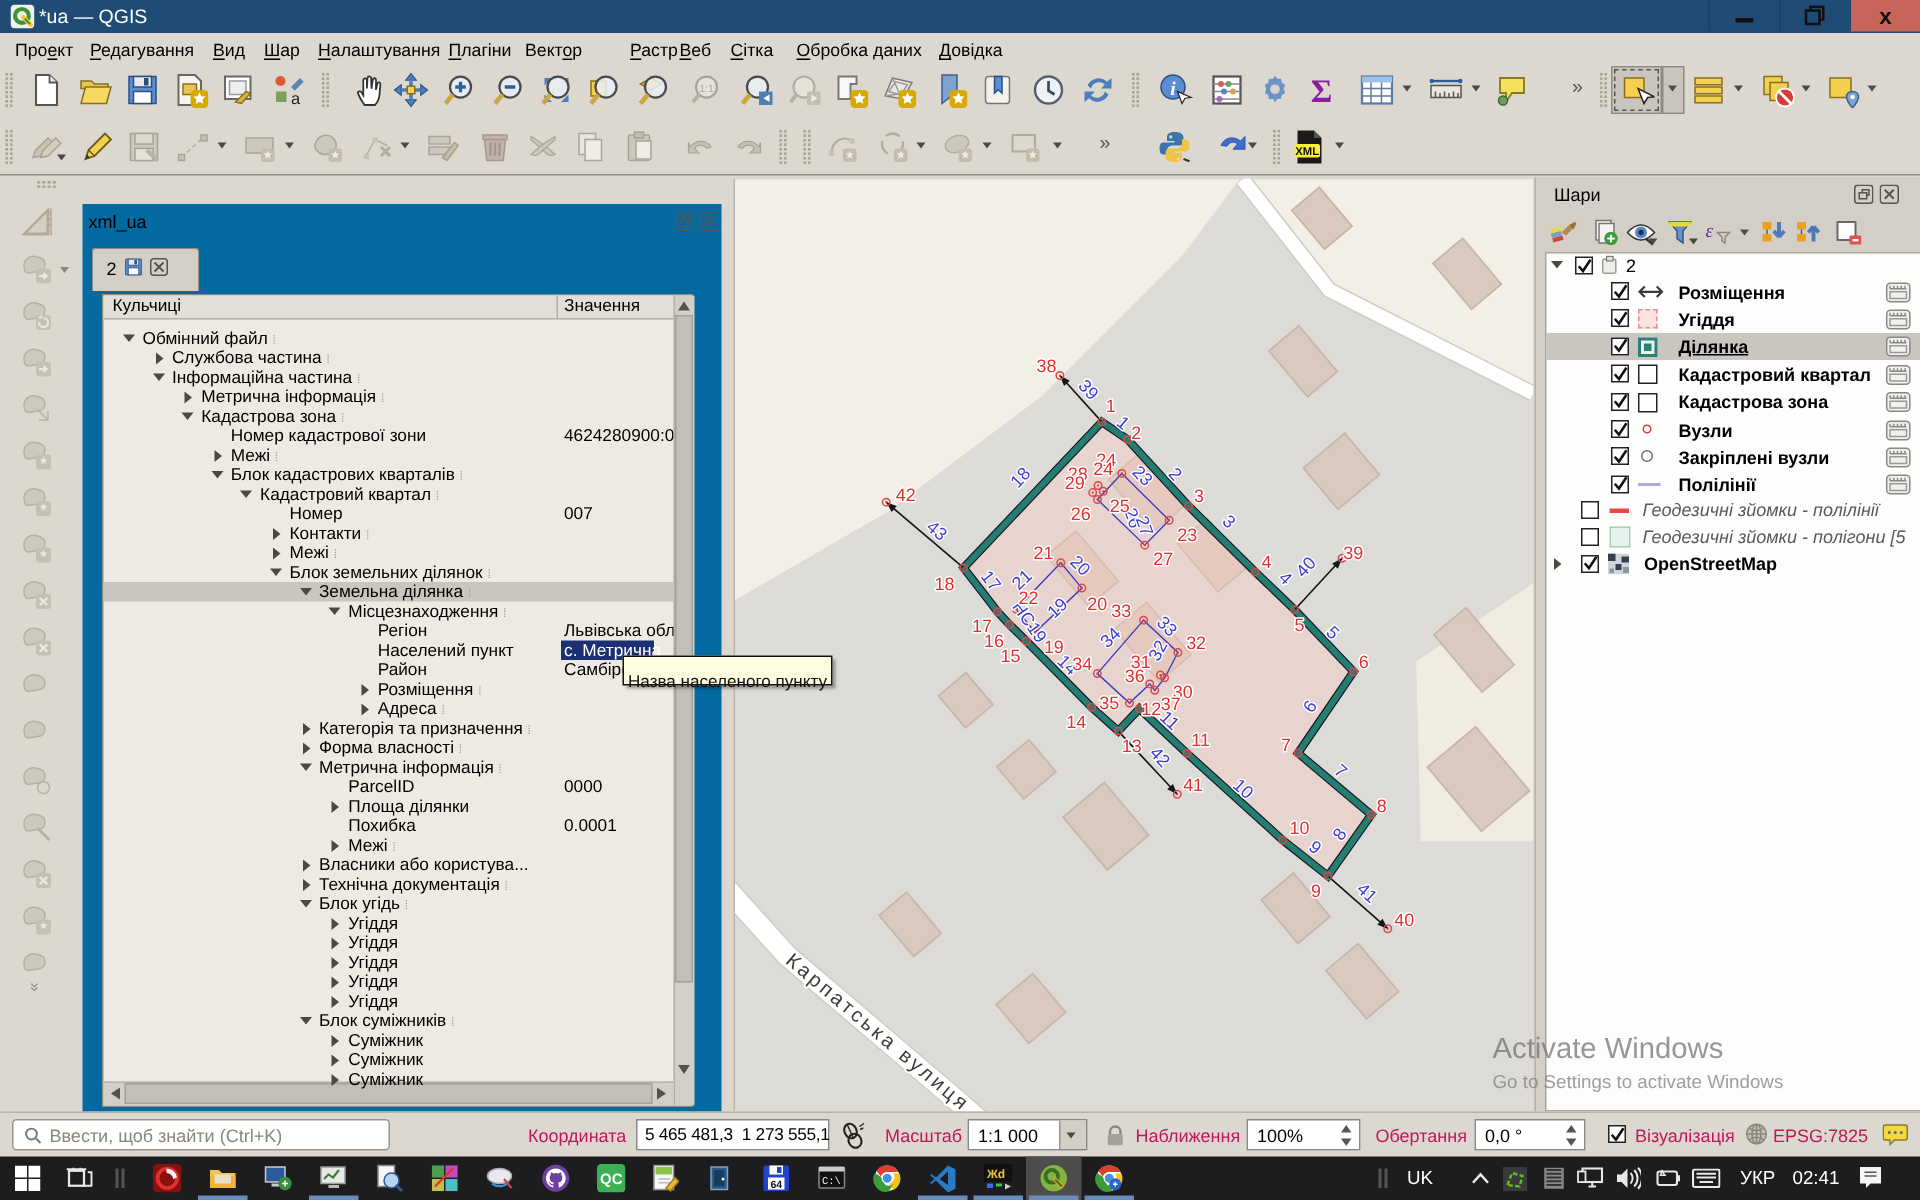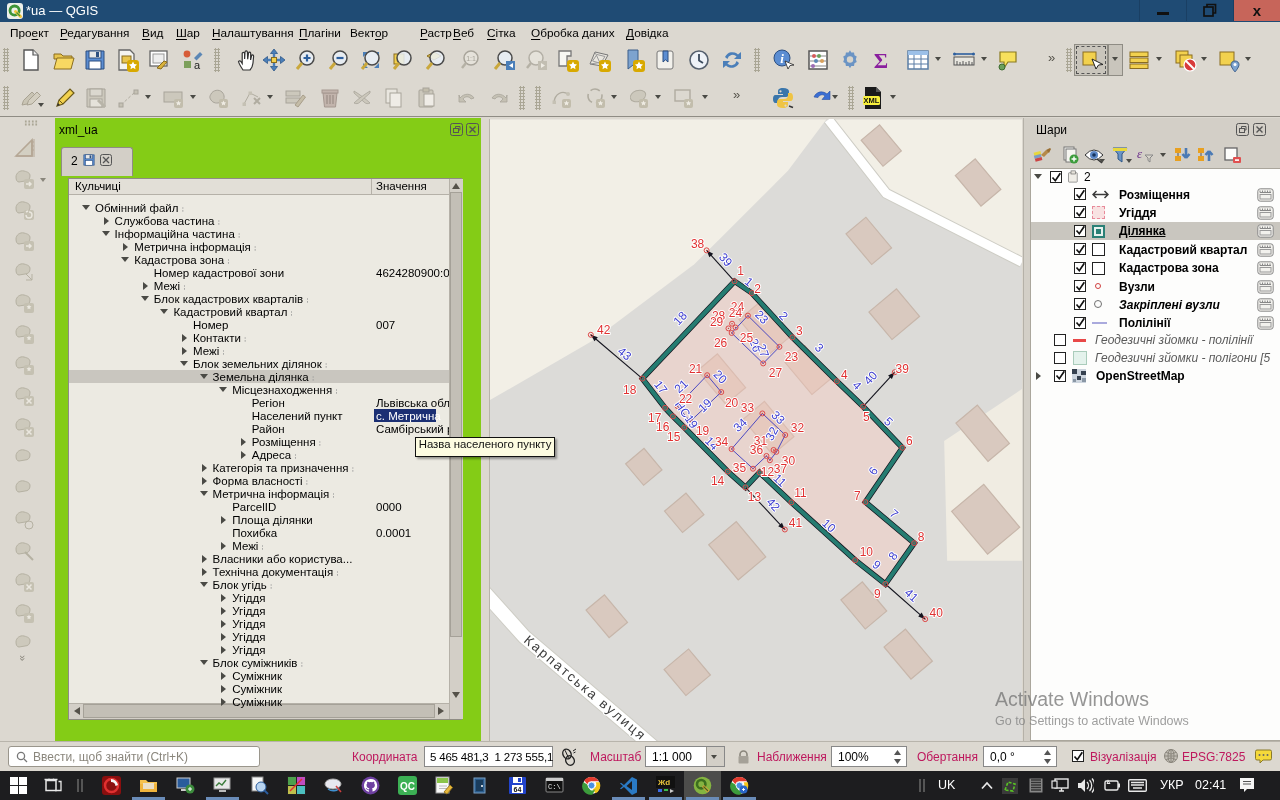--- a/index.html
+++ b/index.html
@@ -9,21 +9,21 @@
 .titletxt{left:26px;top:3px;color:#fff;font-size:13px}
 .wbtn{top:0;height:21px;border-left:1px solid #1a3f63}
 .menubar{left:0;top:22px;width:1280px;height:22px;background:#dcd8d0}
 .mitem{position:absolute;top:4px;font-size:11.8px;color:#000}
 .mitem u{text-decoration:underline;text-underline-offset:2px}
 .tb1{left:0;top:44px;width:1280px;height:35px}
 .tb2{left:0;top:79px;width:1280px;height:38px;border-bottom:1px solid #8f8c84}
 .grip{width:6px;background-image:radial-gradient(circle,#aaa695 1px,transparent 1.2px);background-size:3px 3px}
 .ticon{position:absolute;width:24px;height:24px}
 .dd{position:absolute;width:0;height:0;border-left:3.5px solid transparent;border-right:3.5px solid transparent;border-top:4.5px solid #4a4a45}
-.dockL{left:55px;top:118px;width:426px;height:623px;background:#84cc16}
+.dockL{left:55px;top:136px;width:426px;height:623px;background:#0369a1}
 .dockR{left:1023px;top:118px;width:257px;height:623px;background:#d3cfc7}
 .docktitle{font-size:12px;color:#000}
 .treeframe{position:absolute;left:13px;top:60px;width:394px;height:542px;background:#eceae2;border:1px solid #8f8c84}
 .trow{position:absolute;left:1px;font-size:11.5px;color:#000;white-space:nowrap}
 .texp{position:absolute;width:0;height:0}
 .exp-open{border-left:4px solid transparent;border-right:4px solid transparent;border-top:5px solid #4a4a45}
 .exp-cl{border-top:4px solid transparent;border-bottom:4px solid transparent;border-left:5px solid #4a4a45}
 .lrow{position:absolute;font-size:12px;font-weight:bold;color:#000;white-space:nowrap}
 .cb{position:absolute;width:12px;height:12px;background:#fff;border:1px solid #222}
 .cb svg{position:absolute;left:-1px;top:-1.5px}
@@ -1164,21 +1164,21 @@
       <rect x="0.8" y="0.8" width="15.4" height="12.4" rx="2.5" fill="#f2f1ed" stroke="#888"></rect>
       <path d="M3 4.5h11M3 4.5v-2m2.5 2v-2m2.5 2v-2m2.5 2v-2m2.5 2v-2" stroke="#888" fill="none"></path>
       <rect x="3" y="6.5" width="11" height="4.5" fill="none" stroke="#999"></rect>
     </svg>
     <div class="cb" style="left:51px;top:180.39999999999998px">
       <svg width="13" height="13" viewBox="0 0 13 13">
         <path d="M2.5 6.5l2.8 3.2 5-7.5" fill="none" stroke="#111" stroke-width="1.7"></path>
       </svg>
     </div>
     <div class="abs" style="left:71px;top:182.4px;width:8px;height:8px;border:1.4px solid #707070;border-radius:50%"></div>
-    <div class="lrow" style="left:96px;top:179.9px;font-style:italic;">Закріплені вузли</div>
+    <div class="lrow" style="left:96px;top:179.9px;">Закріплені вузли</div>
     <svg class="abs" style="left:234px;top:179.89999999999998px" width="17" height="14" viewBox="0 0 17 14">
       <rect x="0.8" y="0.8" width="15.4" height="12.4" rx="2.5" fill="#f2f1ed" stroke="#888"></rect>
       <path d="M3 4.5h11M3 4.5v-2m2.5 2v-2m2.5 2v-2m2.5 2v-2m2.5 2v-2" stroke="#888" fill="none"></path>
       <rect x="3" y="6.5" width="11" height="4.5" fill="none" stroke="#999"></rect>
     </svg>
     <div class="cb" style="left:51px;top:198.79999999999998px">
       <svg width="13" height="13" viewBox="0 0 13 13">
         <path d="M2.5 6.5l2.8 3.2 5-7.5" fill="none" stroke="#111" stroke-width="1.7"></path>
       </svg>
     </div>
@@ -1411,12 +1411,12 @@
       <rect x="0.7" y="0.7" width="17.6" height="11.6" rx="1" fill="none" stroke="#e8e8e8" stroke-width="1.4"></rect>
       <path d="M3 3.5h13M3 6h13M5 9h9" stroke="#e8e8e8" stroke-width="1.3"></path>
     </svg>
     <div class="abs" style="left:1160px;top:7px;color:#fff;font-size:12.5px">УКР</div>
     <div class="abs" style="left:1195px;top:7px;color:#fff;font-size:12.5px">02:41</div>
     <svg class="abs" style="left:1239px;top:6px" width="16" height="16">
       <path d="M1 1h14v11H8l-3 3v-3H1z" fill="#f5f5f5"></path>
       <path d="M4 4.5h8M4 7h8" stroke="#555"></path>
     </svg>
   </div>
-<div class="abs" style="left:415px;top:437px;width:140px;height:20px;background:#fdfce1;border:1.6px solid #111;box-shadow:2px 2px 2px rgba(0,0,0,0.35);font-size:11.4px;color:#111;padding-top:0;text-align:center;white-space:nowrap;z-index:50">Назва населеного пункту</div>
+<div class="abs" style="left:415px;top:437px;width:140px;height:20px;background:#fdfce1;border:1.6px solid #111;box-shadow:2px 2px 2px rgba(0,0,0,0.35);font-size:11.4px;color:#111;padding-top:11px;text-align:center;white-space:nowrap;z-index:50">Назва населеного пункту</div>
 </body></html>

